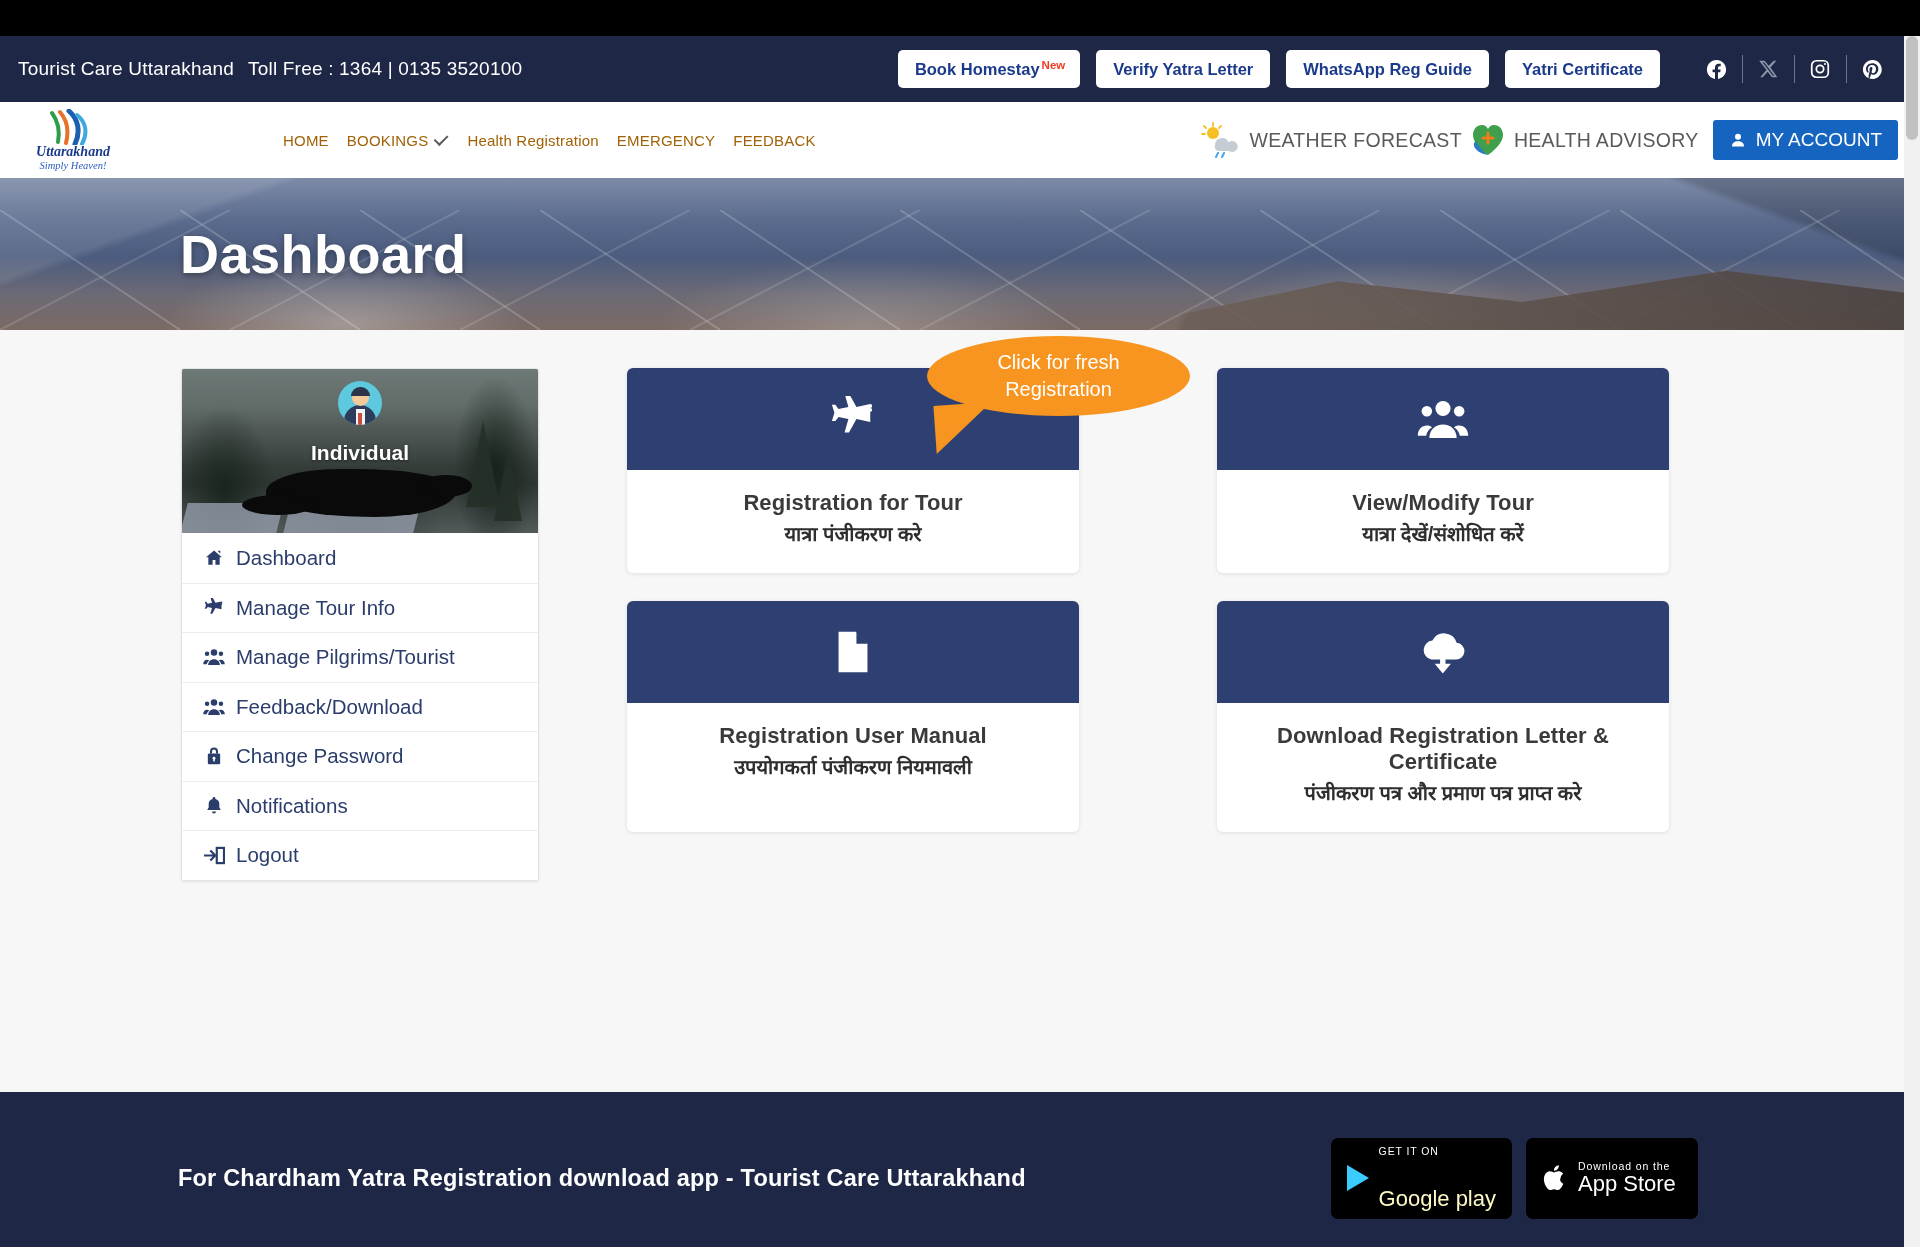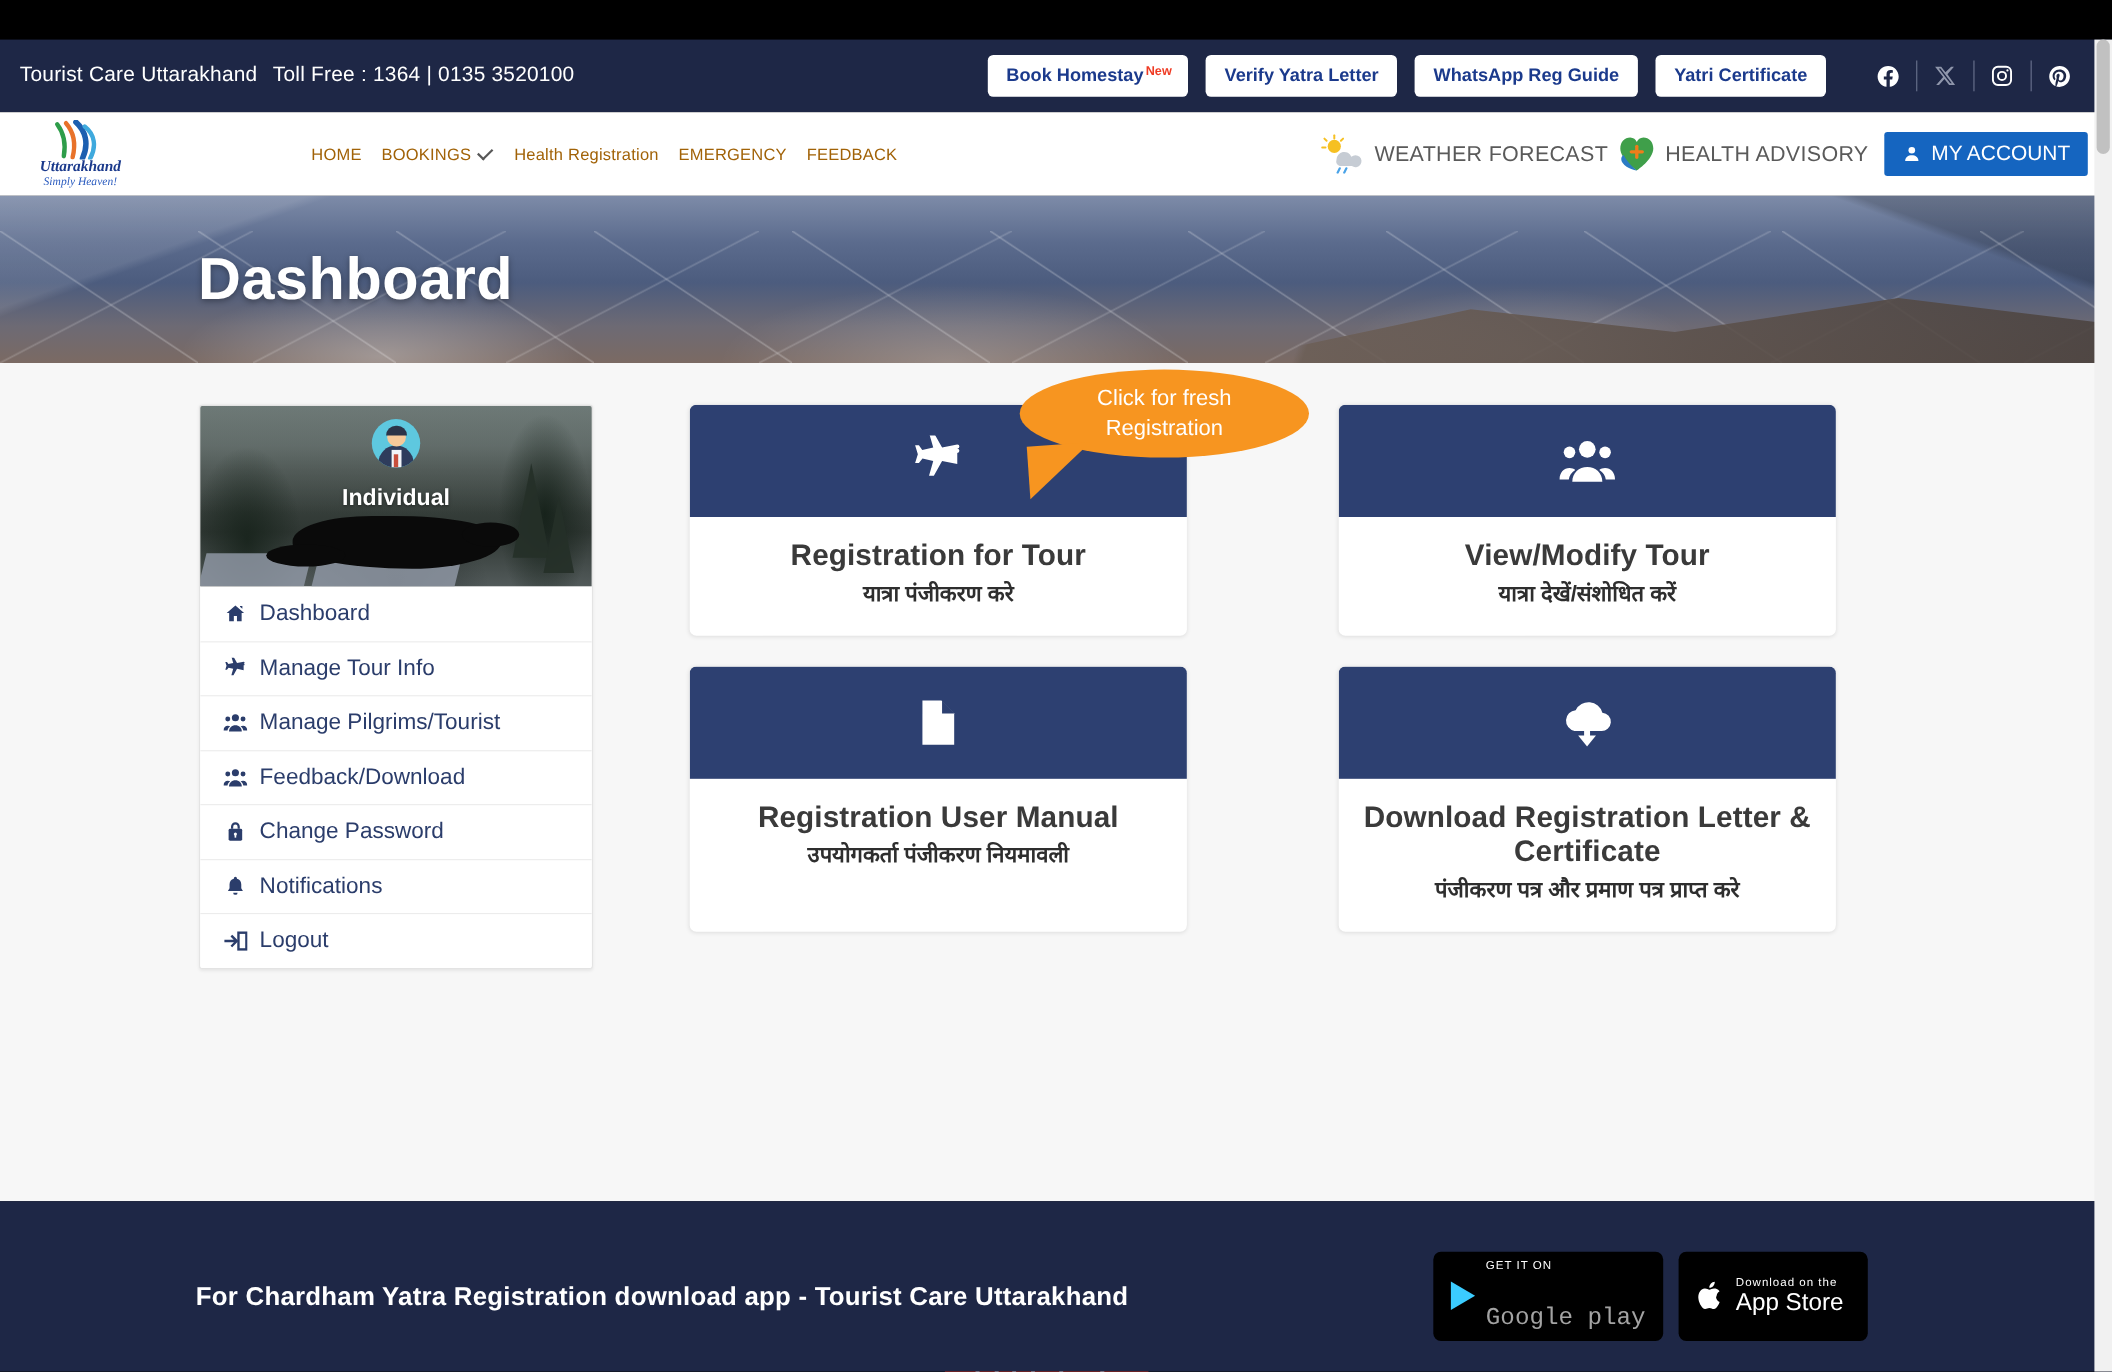--- a/index.html
+++ b/index.html
@@ -248,21 +248,21 @@
     cursor: pointer;
   }
   .card-top {
     background: #2d4071;
     height: 102px;
     display: flex; align-items: center; justify-content: center;
   }
   .card-top svg { display: block; }
   .card-body { padding: 20px 10px 26px; text-align: center; }
   .card-title-en {
-    font-size: 27px; font-weight: bold; color: #3a3a3a; letter-spacing: .1px;
+    font-size: 22px; font-weight: bold; color: #3a3a3a; letter-spacing: .1px;
   }
   .card-title-hi {
     font-size: 20px; font-weight: bold; color: #2e2e2e; margin-top: 4px;
     font-family: "Liberation Sans", sans-serif;
   }
 
   
   .callout {
     position: absolute; left: 927px; top: 336px;
     width: 263px; height: 80px;
@@ -303,21 +303,21 @@
     color: #fff; font-size: 23.5px; font-weight: bold; letter-spacing: .2px;
   }
   .stores { margin-left: auto; display: flex; gap: 14px; padding-right: 192px; }
   .store {
     background: #000; border-radius: 7px;
     display: flex; align-items: center; gap: 10px;
     padding: 8px 16px; min-width: 172px; cursor: pointer;
   }
   .store .st-lines { display: flex; flex-direction: column; line-height: 1.05; }
   .st-small { color: #fff; font-size: 10.5px; letter-spacing: .9px; }
-  .st-big { color: #a3a3a3; font-size: 22px; font-family: Liberation Mono, monospace; margin-top: 30px; }
+  .st-big { color: #fef9c3; font-size: 22px; font-family: Liberation Sans, sans-serif; margin-top: 30px; }
   .st-big2 { color: #fff; font-size: 22px; }
   .play-tri {
     width: 0; height: 0;
     border-top: 13px solid transparent;
     border-bottom: 13px solid transparent;
     border-left: 22px solid #3bccff;
     position: relative;
   }
 
   

